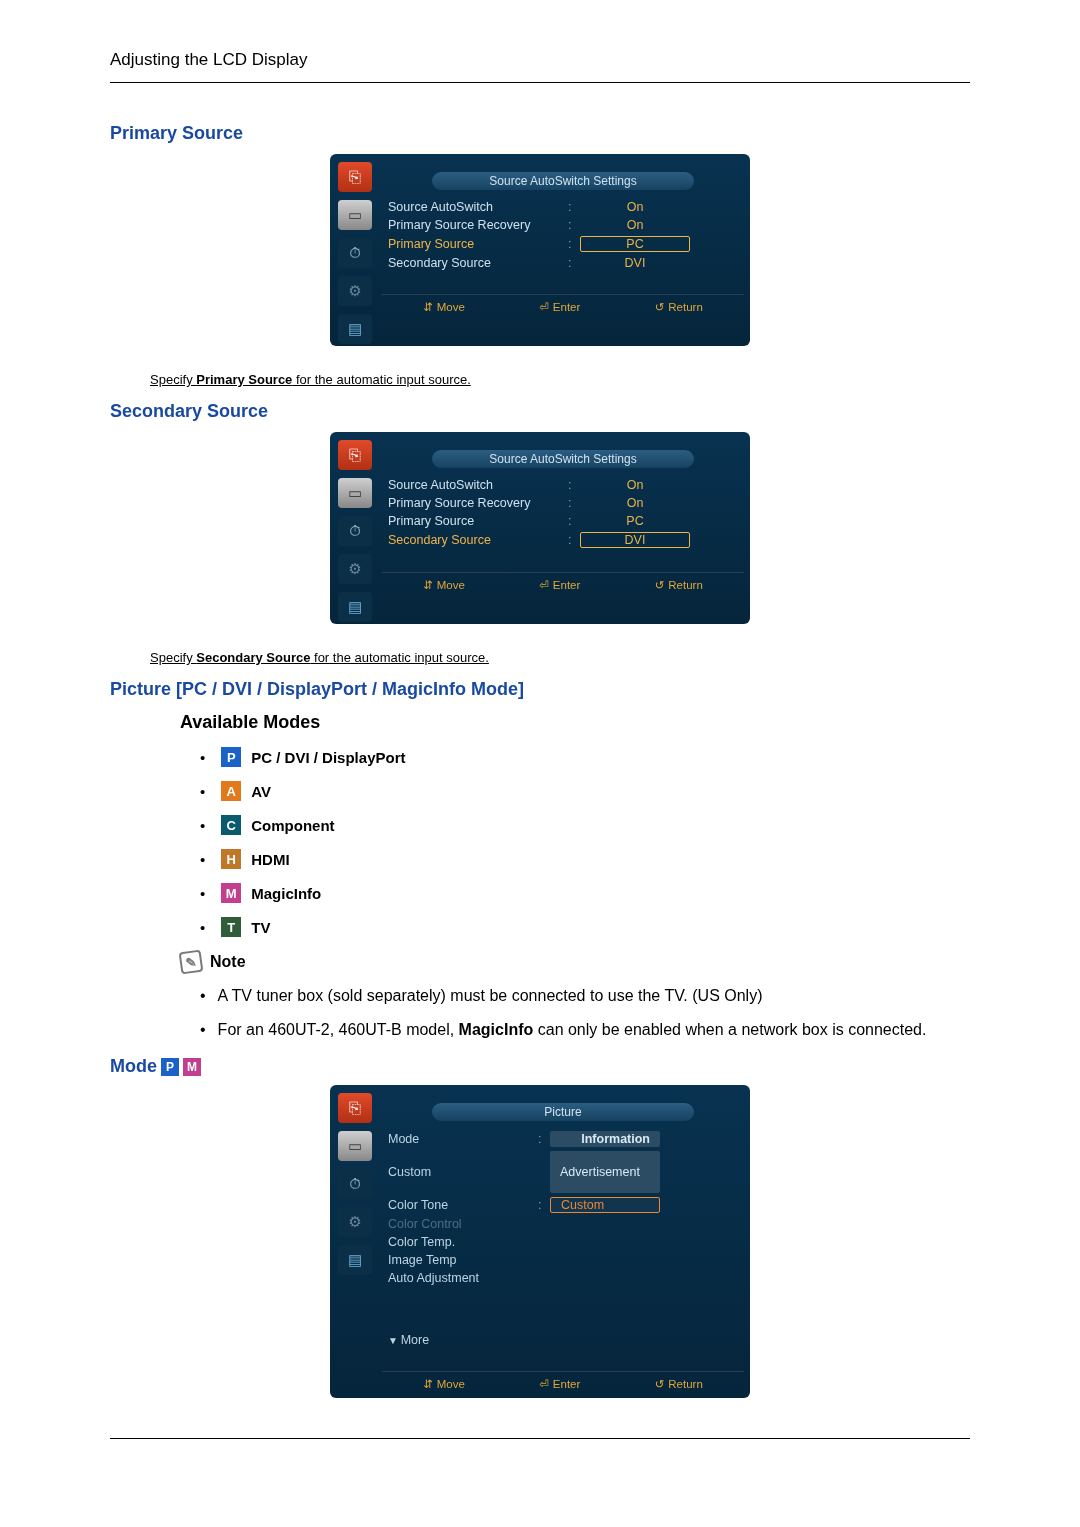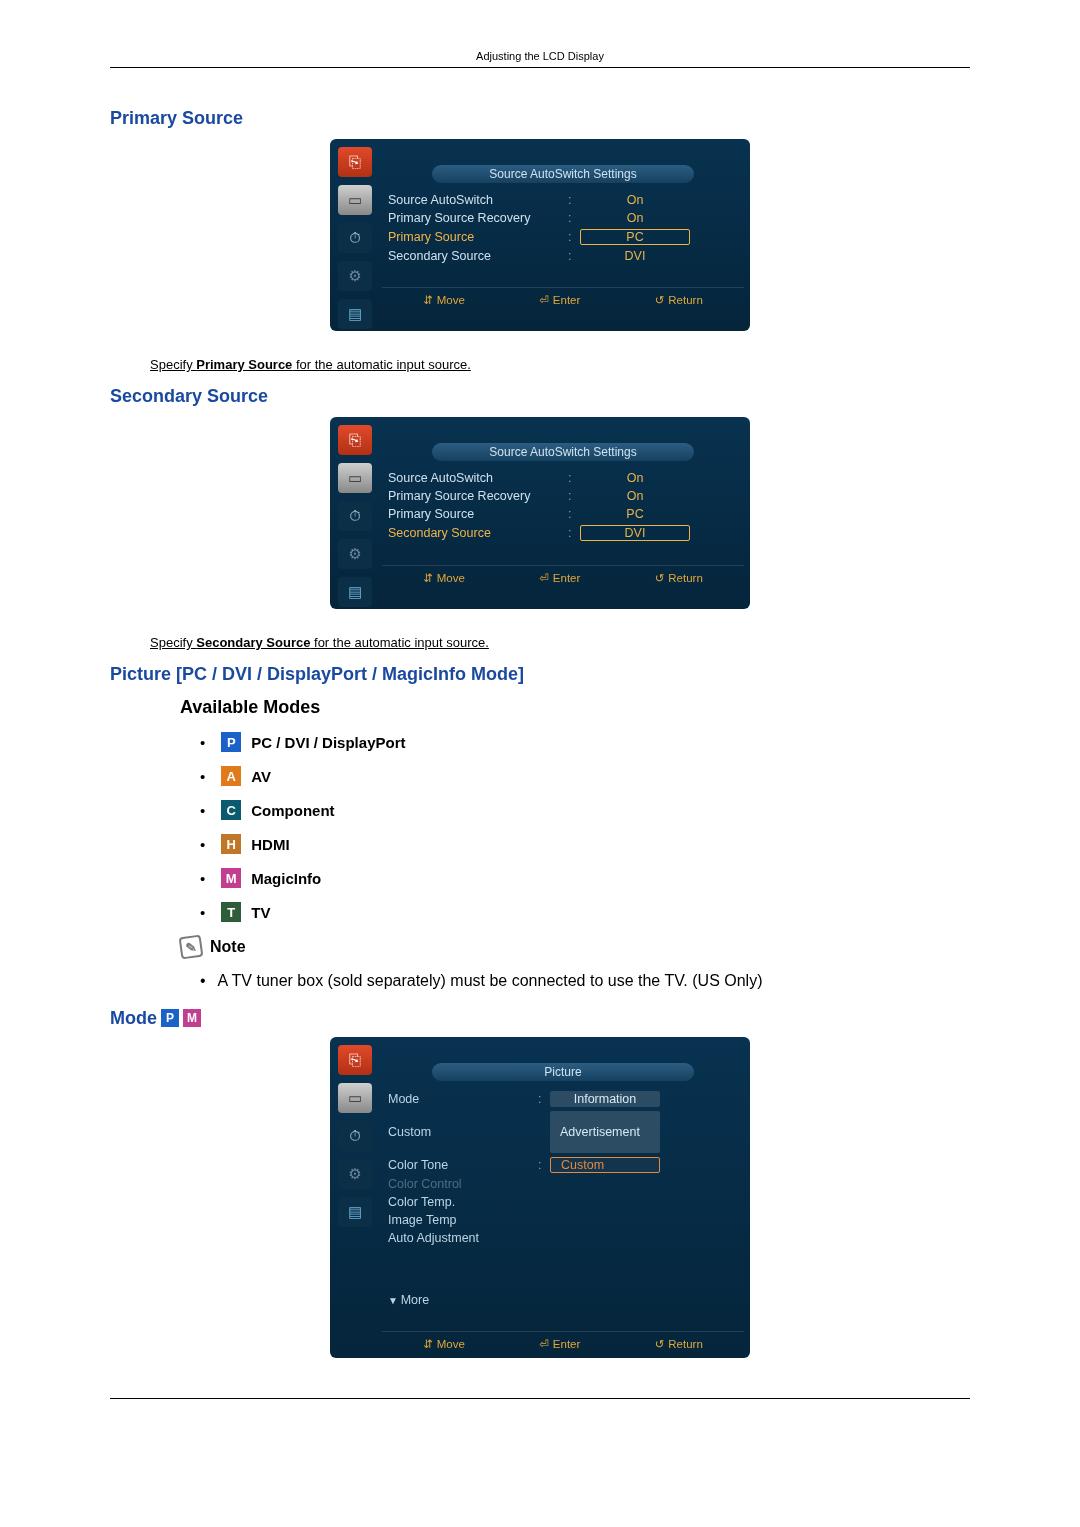--- a/index.html
+++ b/index.html
@@ -5,23 +5,22 @@
   * { box-sizing: border-box; margin: 0; padding: 0; }
   html, body { background: #fff; }
   body {
     font-family: Arial, Helvetica, sans-serif;
     color: #000;
     width: 1080px;
     margin: 0 auto;
     padding: 50px 110px 60px 110px;
   }
   .page-header {
-    text-align: center;
-    font-size: 11px;
-    padding-bottom: 5px;
+    font-size: 17px;
+    padding-bottom: 12px;
     border-bottom: 1px solid #000;
     margin-bottom: 40px;
   }
   h2.section {
     color: #1a4aa0;
     font-weight: bold;
     font-size: 18px;
     margin: 14px 0 10px 0;
   }
   h3.subsection {
@@ -145,21 +144,21 @@
   .ic5 { background: #0a2f47; color:#6fb0d8; }
   .osd-main { flex: 1; padding: 4px 6px 0 0; }
   .osd-title {
     text-align: center;
     background: linear-gradient(#2b5d82,#164261);
     border-radius: 10px;
     padding: 2px 8px;
     font-size: 12px;
     color: #cfe2ef;
     width: 75%;
-    margin: 16px auto 8px auto;
+    margin: 8px auto 8px auto;
   }
   .osd-rows { margin: 2px 0 22px 0; }
   .osd-row {
     display: flex;
     align-items: center;
     padding: 2px 0;
     font-size: 12.5px;
   }
   .osd-row .lbl { flex: 0 0 180px; color: #cfe0ee; }
   .osd-row .sep { width: 12px; color: #7fa4bd; }
@@ -188,21 +187,21 @@
     font-size: 11.5px;
     color: #e0a63a;
     margin: 0 -6px;
   }
   .osd-foot span { display:flex; align-items:center; gap:4px; }
 
   
   .osd.pic .osd-row .lbl { flex: 0 0 150px; color:#bcd4e4; }
   .osd.pic .osd-row.dim .lbl { color:#4e6d83; }
   .osd.pic .val-info {
-    background:#2b4c63; color:#d8e8f4; padding:1px 10px; border-radius:2px; display:inline-block; min-width:110px; text-align:center;
+    background:#2b4c63; color:#d8e8f4; padding:1px 10px; border-radius:2px; display:inline-block; min-width:110px; text-align:right;font-weight:bold;
   }
   .osd.pic .val-ad {
     background:#2b4c63; color:#d8e8f4; padding:14px 10px; border-radius:2px; display:inline-block; min-width:110px; text-align:left;
   }
   .osd.pic .val-custom {
     border:1px solid #e8883a; background:#12344d; color:#e8883a; padding:0 10px; border-radius:2px; display:inline-block; min-width:110px; text-align:left;
   }
   .osd.pic .more { color:#bcd4e4;margin-top:44px; }
   .osd.pic .more::before { content:"▼ "; font-size:10px; }
 
@@ -348,20 +347,25 @@
 
 <div class="note-row">
   <span class="note-icon">✎</span>
   <span>Note</span>
 </div>
 
 <ul class="note-list">
   <li>
     <span>A TV tuner box (sold separately) must be connected to use the TV. (US Only)</span>
   </li>
+  <li>
+    <span>
+      <span>For an 460UT-2, 460UT-B model, </span><b>MagicInfo</b><span> can only be enabled when a network box is connected.</span>
+    </span>
+  </li>
 </ul>
 
 <div class="mode-heading">
   <span class="txt">Mode</span>
   <span class="badge blue">P</span>
   <span class="badge magenta">M</span>
 </div>
 
 <div class="osd-wrap">
   <div class="osd pic">

